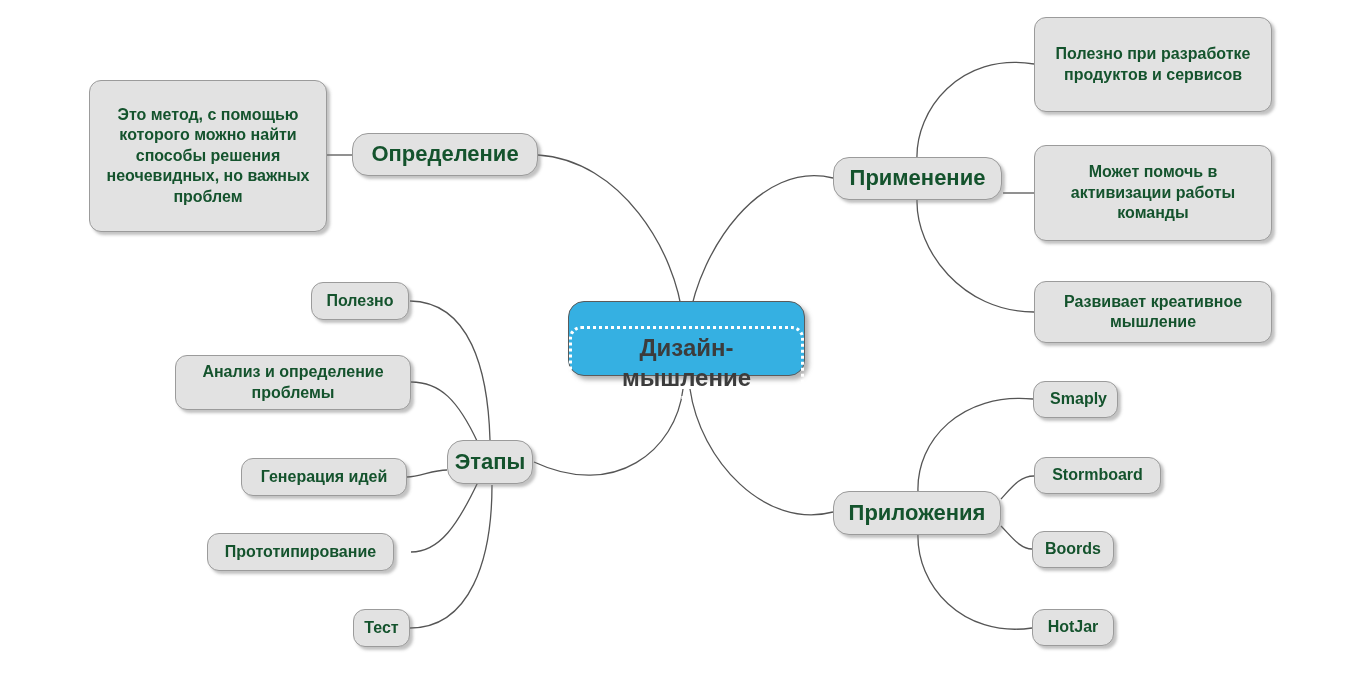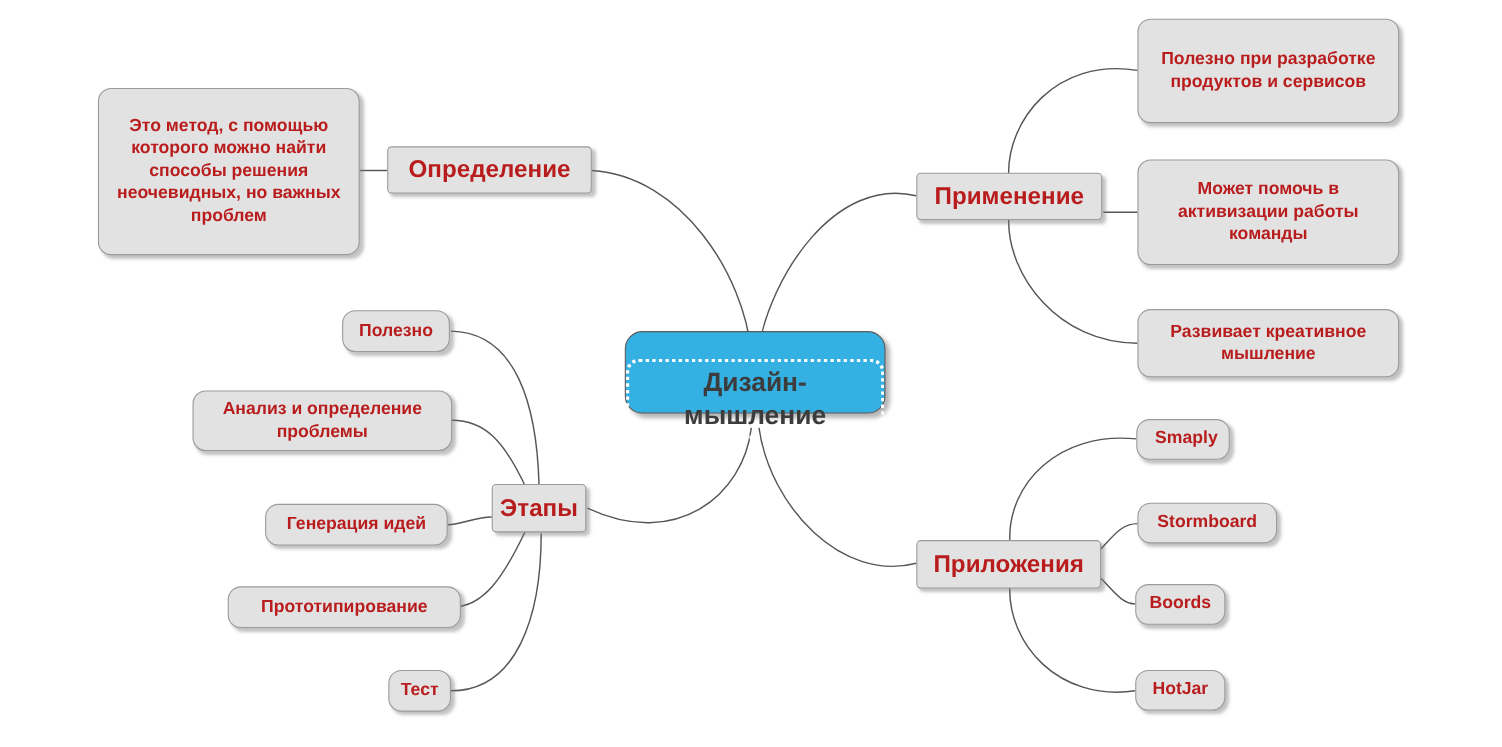--- a/index.html
+++ b/index.html
@@ -28,32 +28,32 @@
   .node {
     position: absolute;
     box-sizing: border-box;
     display: flex;
     align-items: center;
     justify-content: center;
     text-align: center;
     border-radius: 12px;
     background: #e2e2e2;
     border: 1px solid #9b9b9b;
-    color: #b91c1c;
+    color: #14532d;
     font-weight: bold;
     line-height: 1.28;
     box-shadow: 3px 3px 3px rgba(120,120,120,0.45);
     padding: 2px 10px;
   }
   .node-leaf {
     font-size: 16px;
   }
   .node-branch {
     font-size: 22px;
-    border-radius: 4px;
+    border-radius: 16px;
     align-items: center;
   }
   .node-center {
     position: absolute;
     box-sizing: border-box;
     display: flex;
     align-items: center;
     justify-content: center;
     text-align: center;
     border-radius: 16px;
@@ -146,21 +146,21 @@
   </div>
   <div class="node node-leaf" style="left:311px; top:282px; width:98px; height:38px;">
     <span>Полезно</span>
   </div>
   <div class="node node-leaf" style="left:175px; top:355px; width:236px; height:55px;">
     <span>Анализ и определение проблемы</span>
   </div>
   <div class="node node-leaf" style="left:241px; top:458px; width:166px; height:38px;">
     <span>Генерация идей</span>
   </div>
-  <div class="node node-leaf" style="left:207px; top:533px; width:212px; height:38px;">
+  <div class="node node-leaf" style="left:207px; top:533px; width:187px; height:38px;">
     <span>Прототипирование</span>
   </div>
   <div class="node node-leaf" style="left:353px; top:609px; width:57px; height:38px;text-align:right;">
     <span>Тест</span>
   </div>
 
   <div class="node node-branch" style="left:833px; top:491px; width:168px; height:44px;">
     <span>Приложения</span>
   </div>
   <div class="node node-leaf" style="left:1033px; top:381px; width:85px; height:37px;justify-content:flex-end;">

